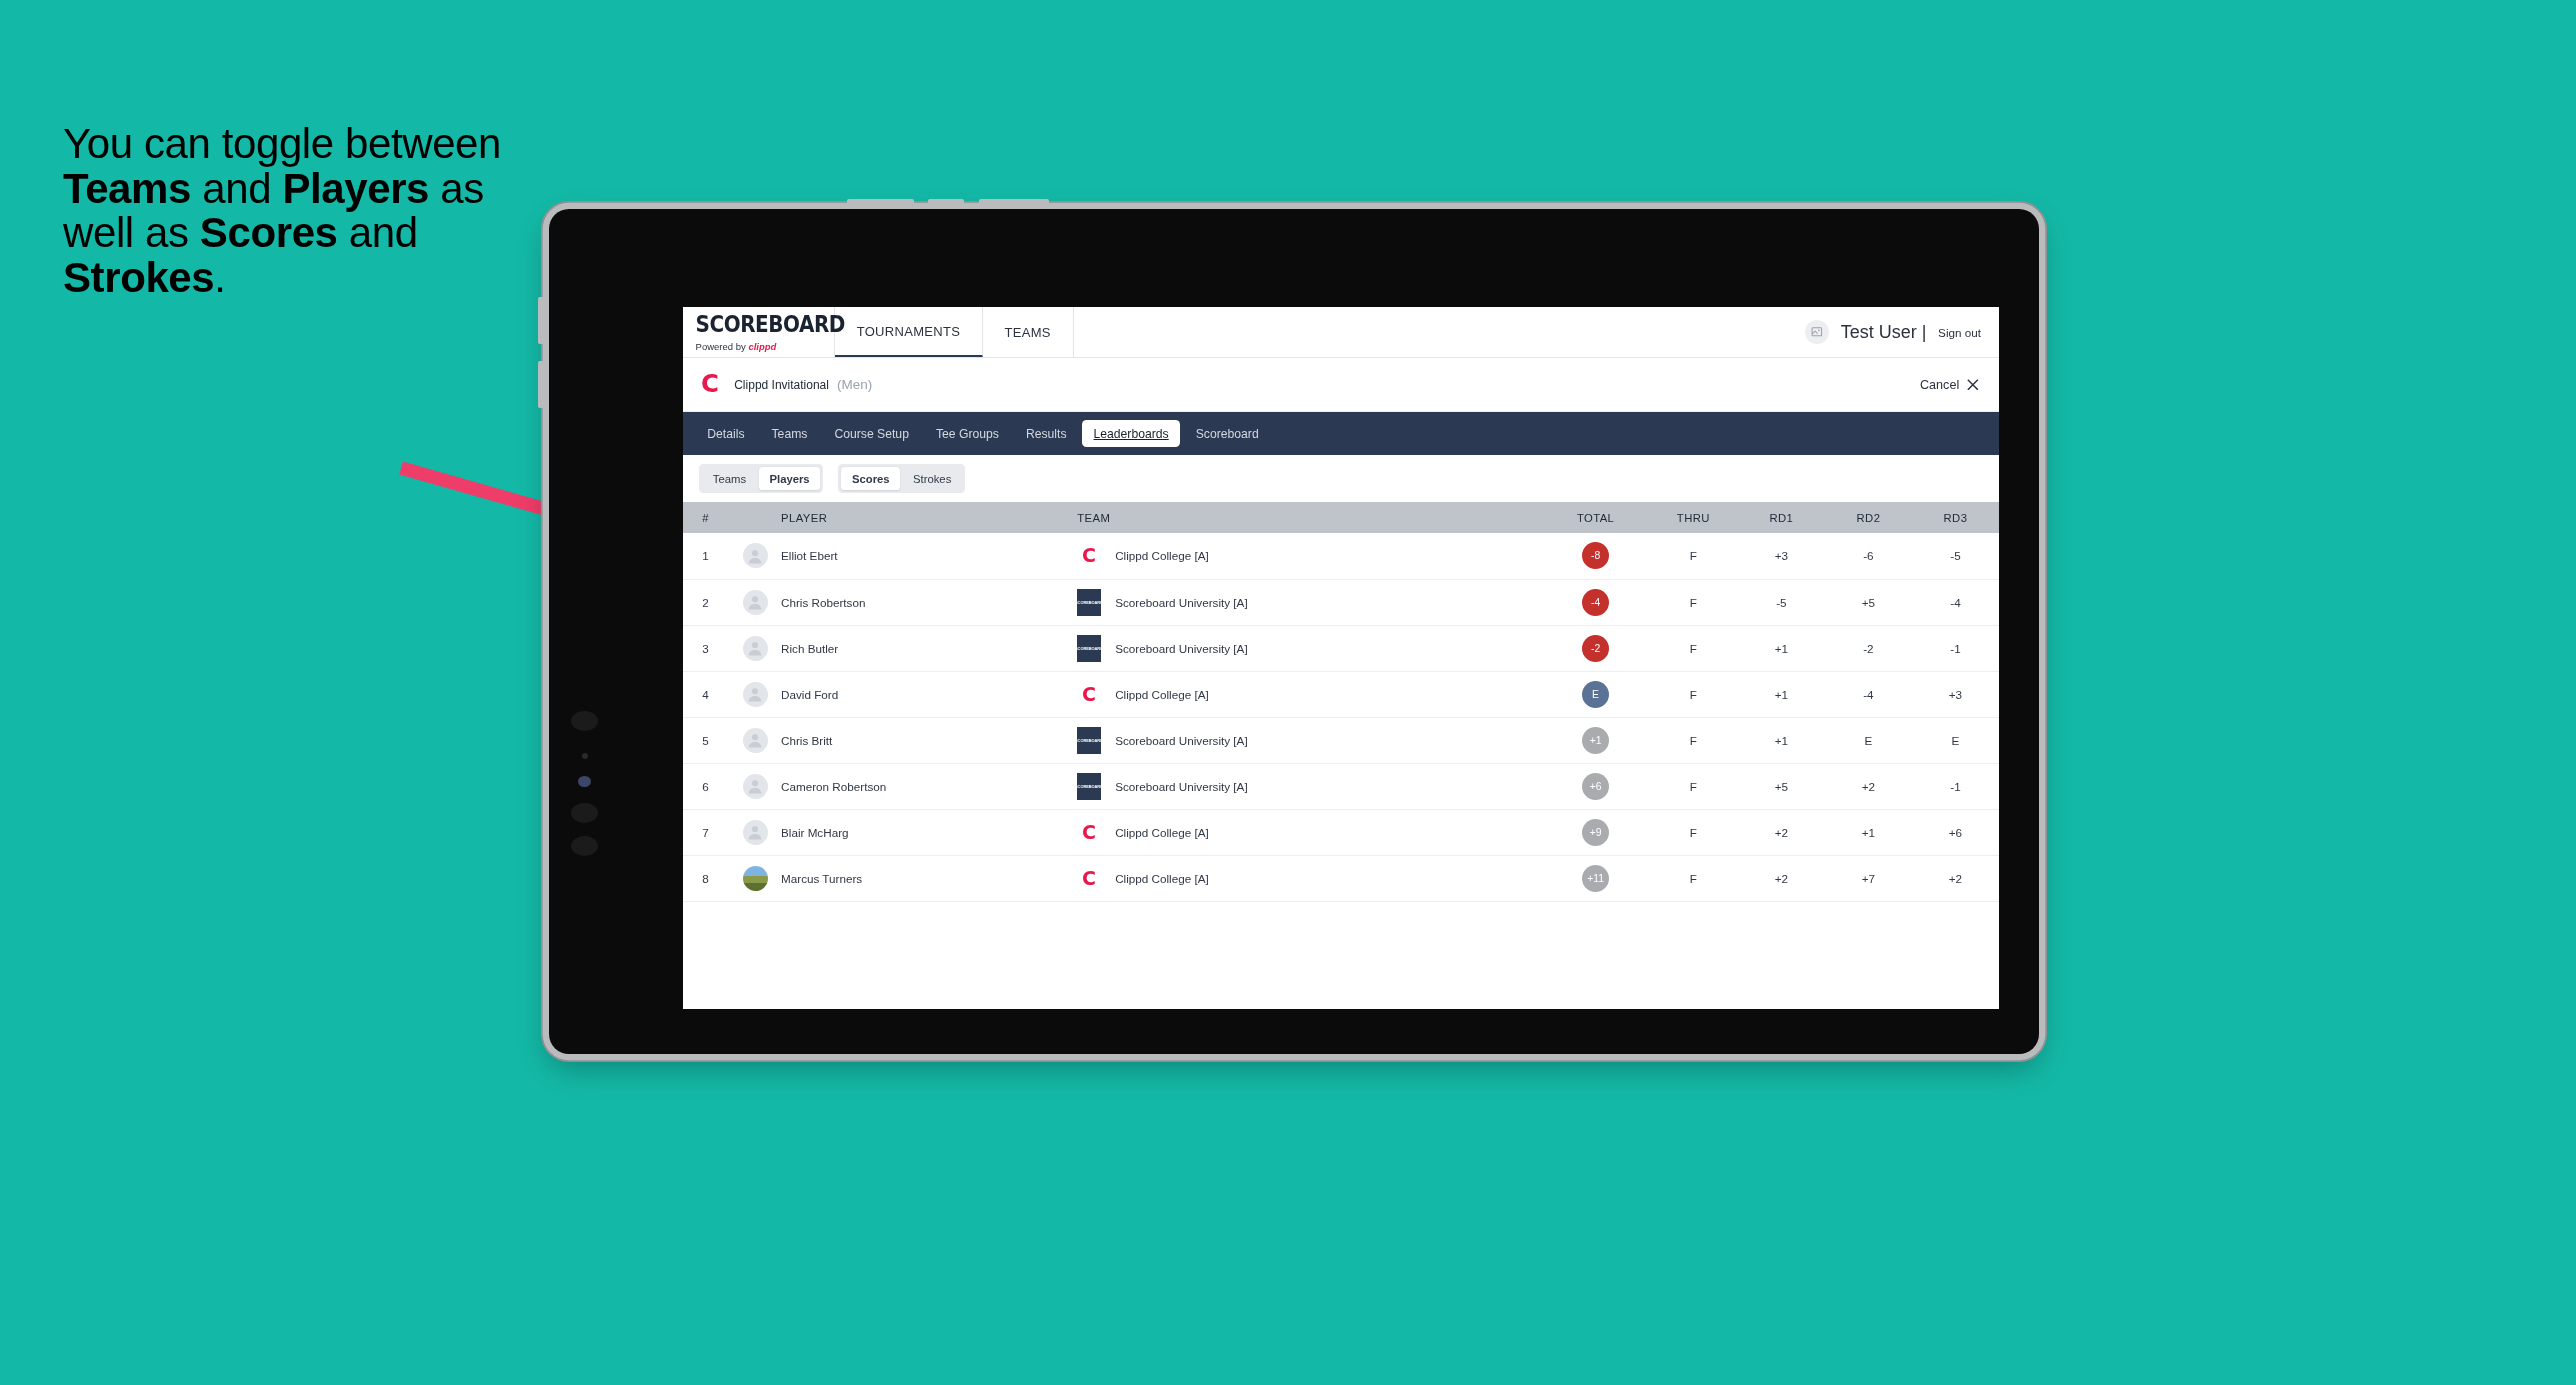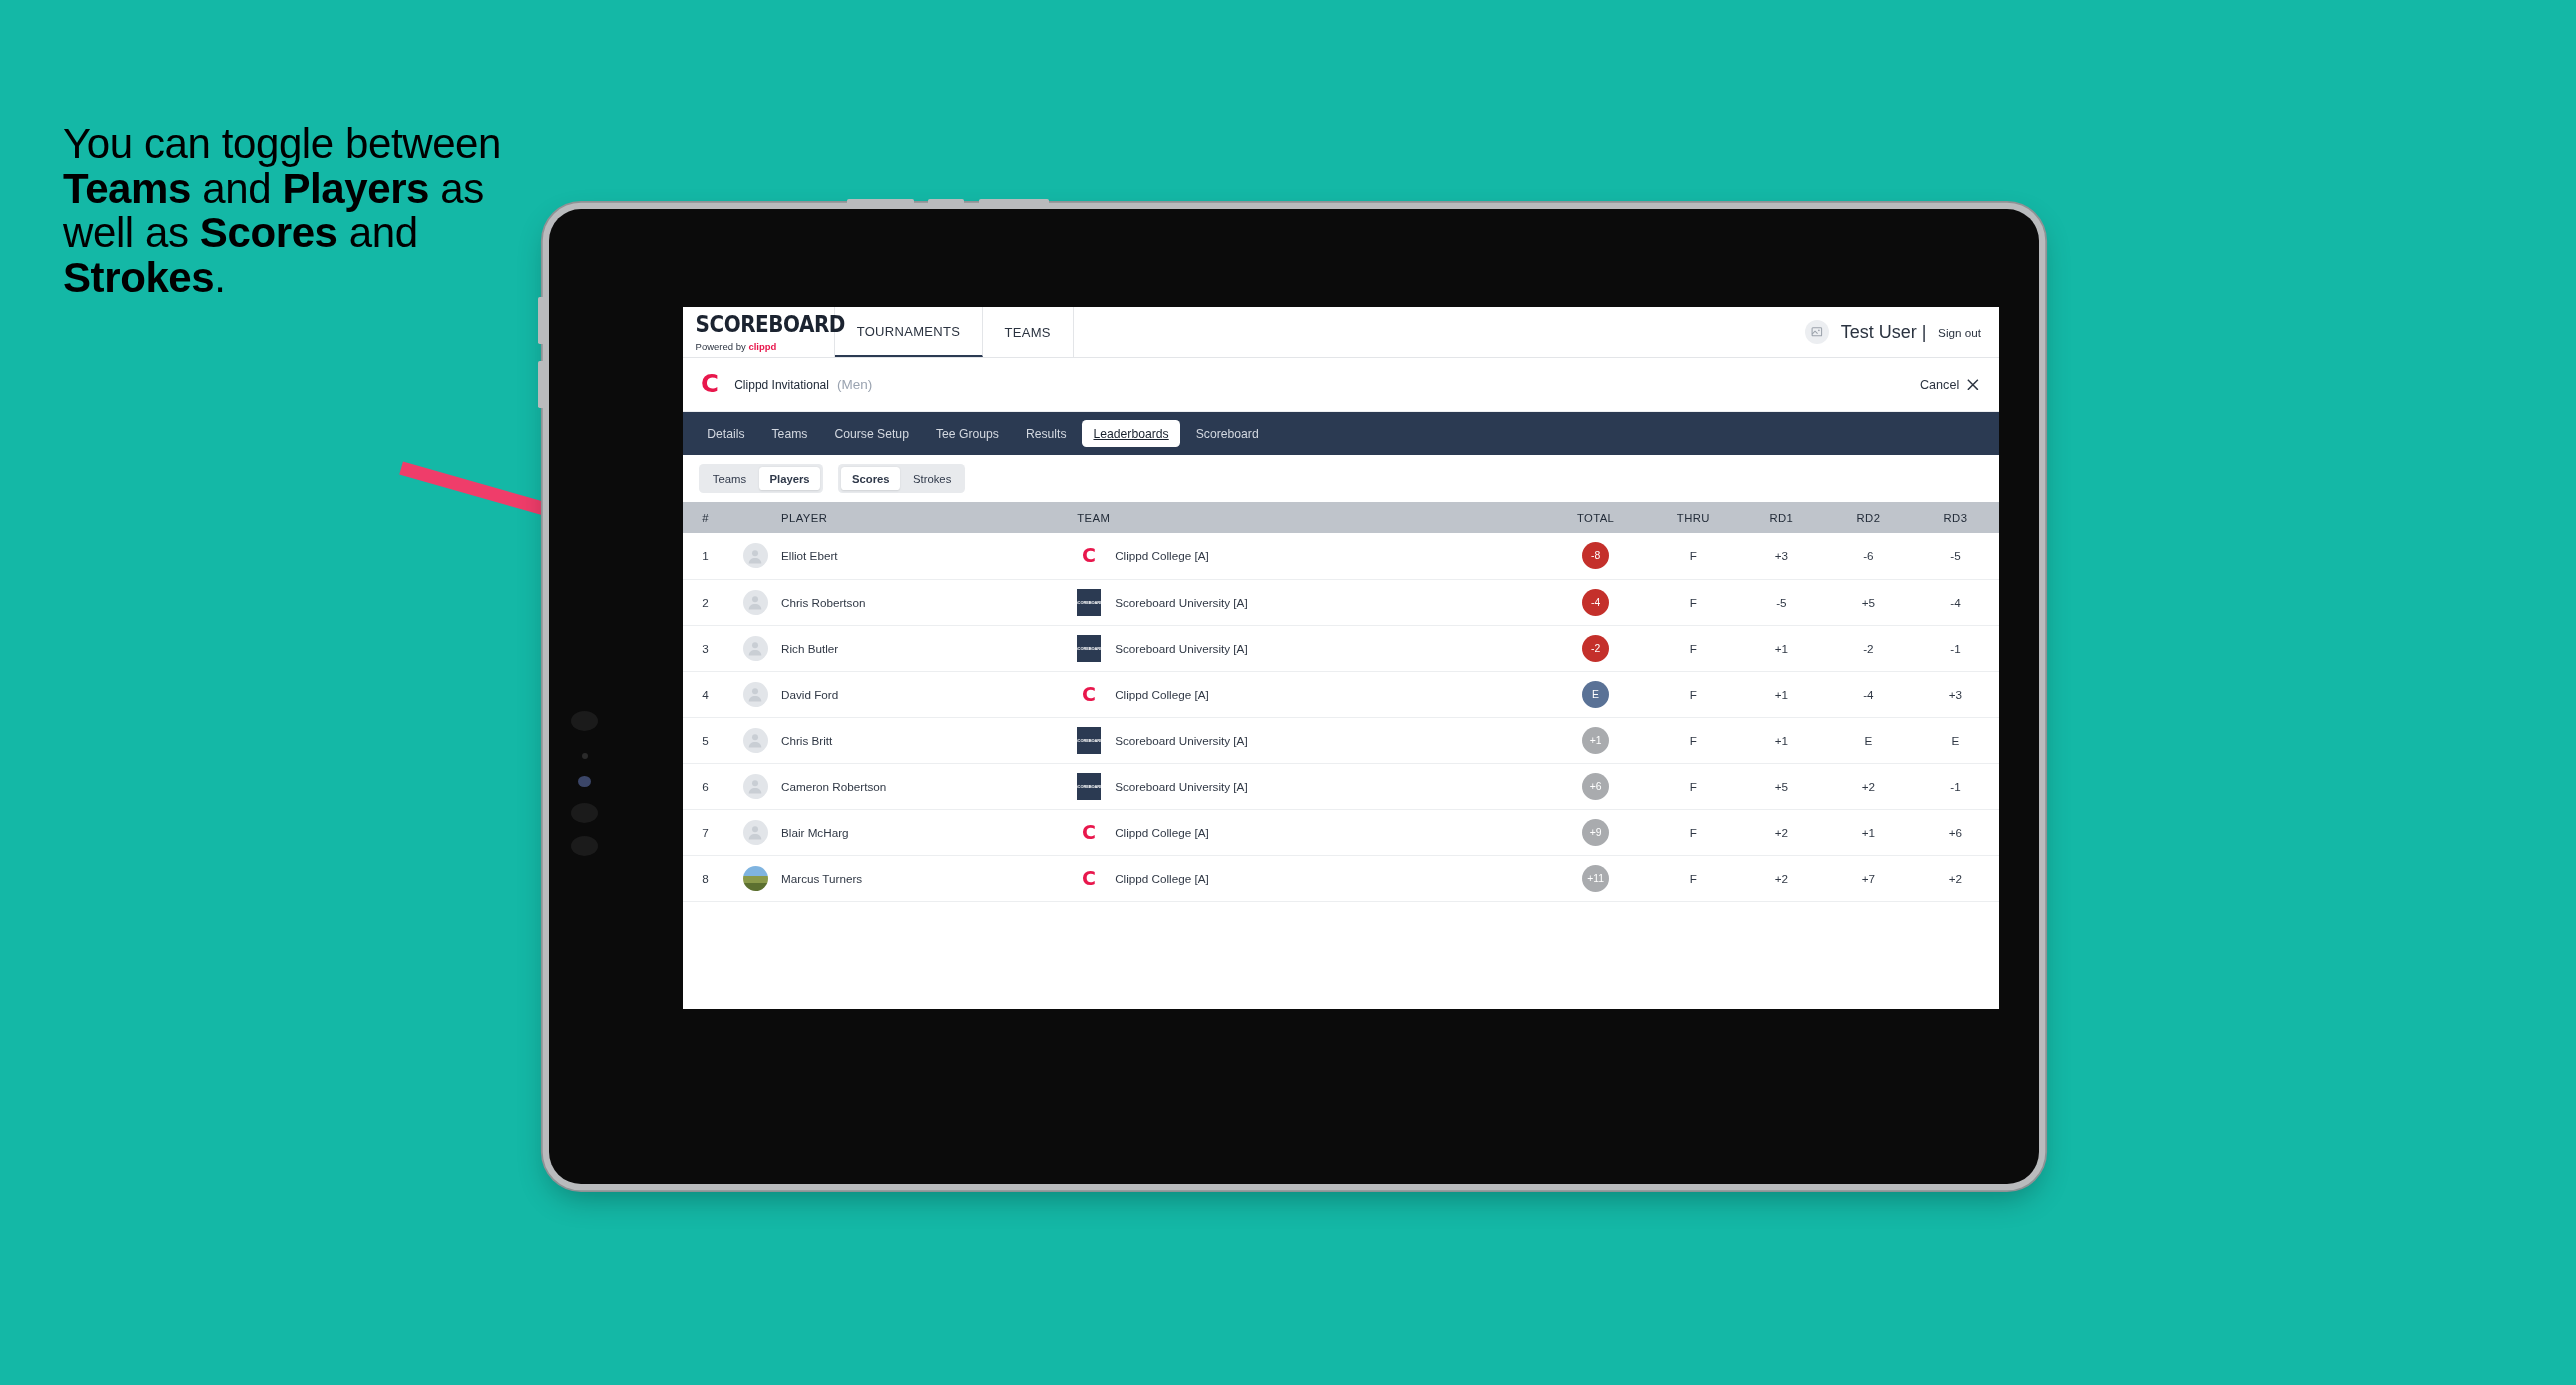--- a/index.html
+++ b/index.html
@@ -25,23 +25,23 @@
     font-size: 38px; line-height: 1.17; color: #000; font-weight: 700;
     letter-spacing: -0.3px;
   }
 
   
   .arrow { position: absolute; left: 397px; top: 459px; width: 289px; height: 99px; }
 
   
   .tablet {
     position: absolute; left: 549px; top: 209px;
-    width: 1490px; height: 975px;
+    width: 1490px; height: 845px;
     background: #0b0b0b;
-    border-radius: 32px;
+    border-radius: 20px;
     box-shadow: 0 0 0 6.3px #b9bbbd, 0 0 0 8.1px #8f9295, 0 12.6px 31px rgba(0,0,0,.30);
   }
   .tab-btn { position: absolute; background: #b9bbbd; border-radius: 1.8px; }
   .tab-btn.top1 { left: 298px; top: -10px; width: 67px; height: 6.3px; }
   .tab-btn.top2 { left: 379px; top: -10px; width: 36px; height: 6.3px; }
   .tab-btn.top3 { left: 430px; top: -10px; width: 70px; height: 6.3px; }
   .tab-btn.side1 { left: -10.8px; top: 88px; width: 6.3px; height: 47px; }
   .tab-btn.side2 { left: -10.8px; top: 152px; width: 6.3px; height: 47px; }
   .dot { position: absolute; left: 21.7px; background: #1b1b1b; border-radius: 50%; }
   .dot.d1 { top: 502px; width: 27px; height: 20px; }
@@ -58,21 +58,21 @@
   }
 
   
   .topnav { display: flex; align-items: stretch; height: 51px; background: #fff;
             border-bottom: 0.9px solid #e3e5e8; }
   .brand { width: 152px; display: flex; flex-direction: column; justify-content: center;
            padding-left: 12.6px; border-right: 0.9px solid #e3e5e8; }
   .brand-title { font-size: 20px; font-weight: 700; letter-spacing: -0.5px; color: #1b2330;
                  font-family: "DejaVu Sans", sans-serif; transform: scaleY(1.12); transform-origin: left center; }
   .brand-sub { font-size: 9.5px; color: #2b3340; margin-top: 4.5px; }
-  .brand-sub .clippd { color: #e8174c; font-weight: 700; }
+  .brand-sub .clippd { color: #e8174c; font-weight: 700; font-style: italic; }
   .topnav-tab { display: flex; align-items: center; padding: 0 21.7px; font-size: 13px;
                 color: #2b3340; letter-spacing: 0.3px; border-right: 0.9px solid #e3e5e8; cursor: pointer; }
   .topnav-tab.active { border-bottom: 2.7px solid #2b3a52; }
   .topnav-right { margin-left: auto; display: flex; align-items: center; gap: 11.7px; padding-right: 18px; }
   .avatar-sq { width: 24.4px; height: 24.4px; border-radius: 50%; background: #eceef1;
                display:flex; align-items:center; justify-content:center; }
   .user-label { font-size: 18px; color: #2b3340; }
   .signout { font-size: 11.7px; color: #2b3340; cursor: pointer; }
 
   

